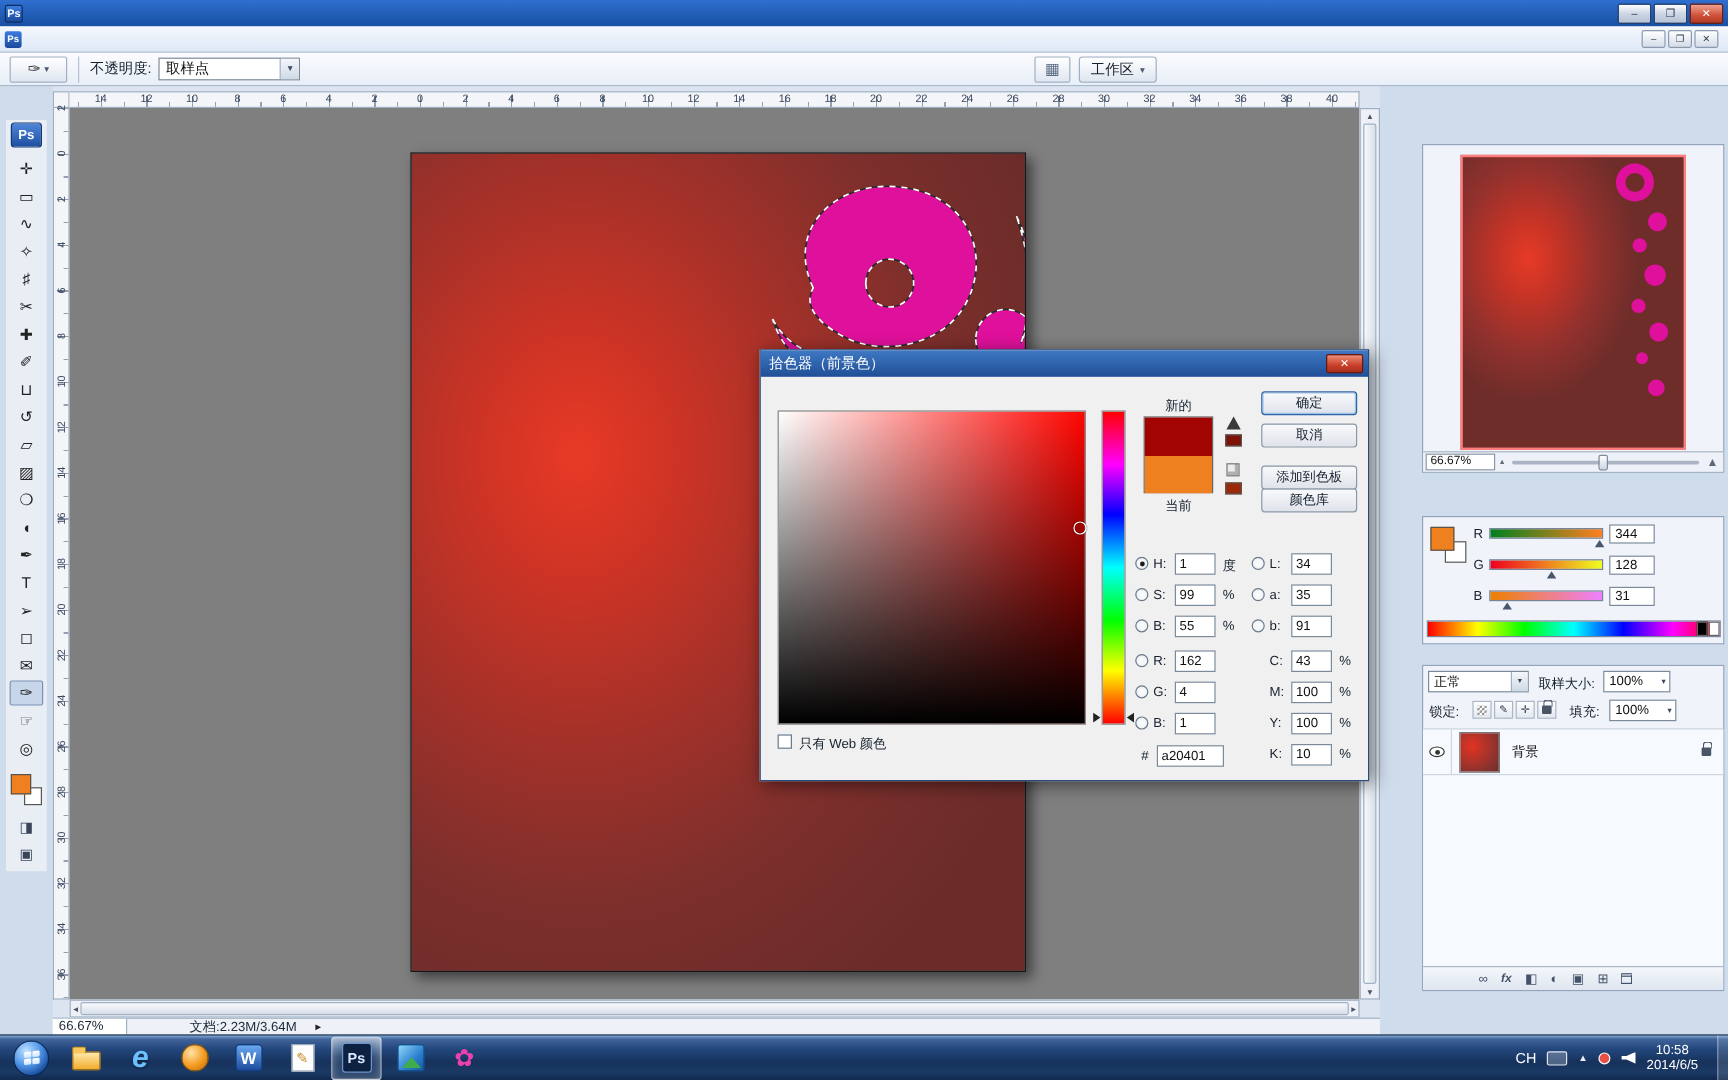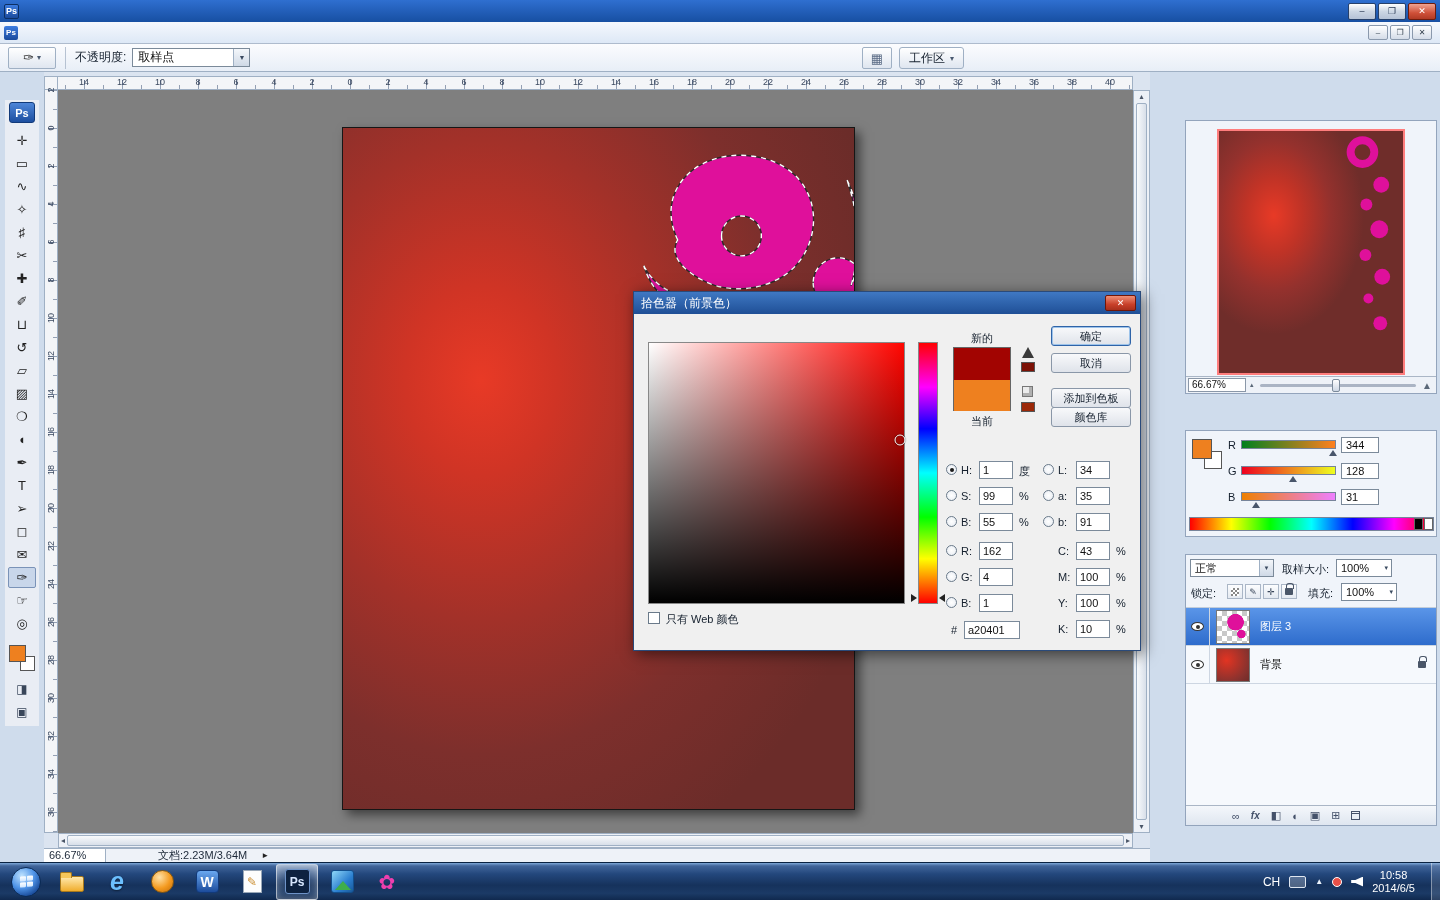--- a/index.html
+++ b/index.html
@@ -461,27 +461,20 @@
       <span class="lk" style="left:95px">
           <span class="padlock"></span>
         </span>
       <span class="lp-label" style="left:122px">填充:</span>
       <div class="val-box" style="left:155px">
         <span class="v">100%</span>
         <span class="a">▾</span>
       </div>
     </div>
     <div class="layers-list">
-        <div class="layer-row selected">
-          <span class="eye-cell">
-            <span class="eye"></span>
-          </span>
-          <span class="lthumb checker-swirl"></span>
-          <span class="lname">图层 3</span>
-        </div>
         <div class="layer-row">
           <span class="eye-cell">
             <span class="eye"></span>
           </span>
           <span class="lthumb red-grad"></span>
           <span class="lname">背景</span>
           <span class="padlock" style="margin-left: auto; margin-right: 10px;"></span>
         </div>
       </div>
     <div class="lp-bottom">

